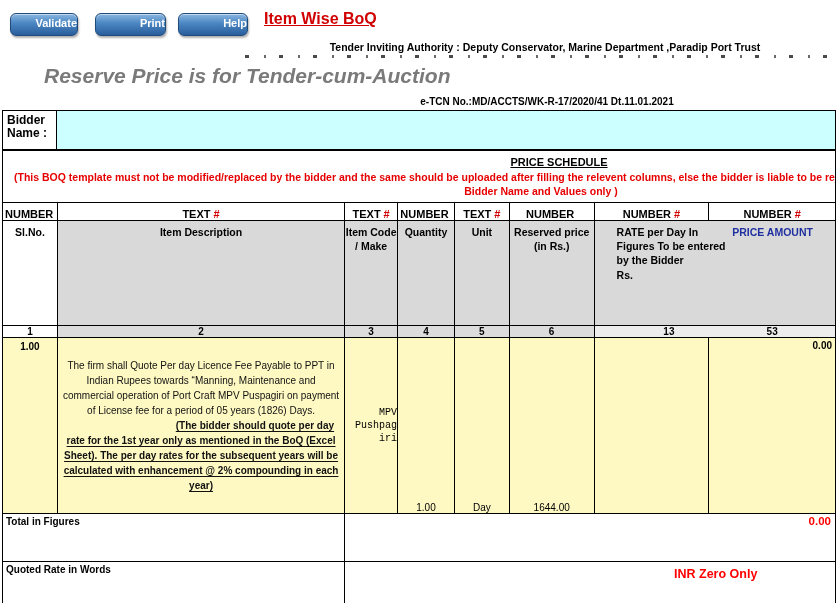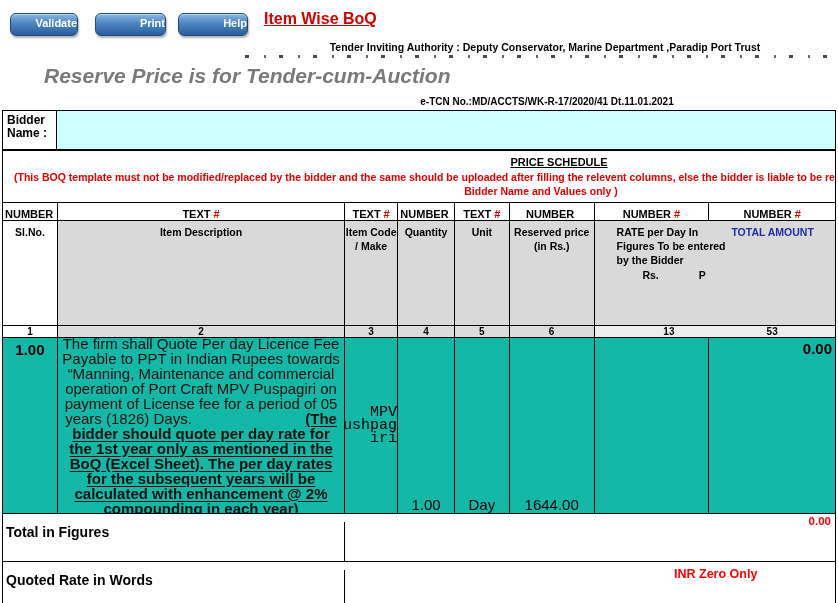--- a/index.html
+++ b/index.html
@@ -46,38 +46,38 @@
   .cell:last-child{border-right:none;}
   .c1{width:55px;} .c2{width:288px;} .c3{width:53px;} .c4{width:57px;}
   .c5{width:55px;} .c6{width:85px;} .c7{width:115px;} .c8{width:126px;} .c78{width:241px;}
   .rowType{height:18px;} .rowType .cell{font-size:11px;font-weight:700;background:#fff;gap:3px;}
   .rowType .first{justify-content:flex-start;padding-left:2px;white-space:nowrap;}
   .hash{color:#d00000;}
   .rowHead{height:105px;} .rowHead .cell{font-size:10.5px;font-weight:700;background:#d9d9d9;
        align-items:flex-start;text-align:center;padding-top:4px;line-height:14px;position:relative;}
   .rowHead .slno{background:#fff;}
   .rateblk{position:absolute;left:0;top:4px;width:115px;text-align:left;margin-left:22px;}
-  .rateunits{display:flex;justify-content:center;gap:40px;margin-top:1px;}
+  .rateunits{display:flex;justify-content:center;gap:40px;margin-top:1px;flex-direction:column;}
   .totblk{position:absolute;left:115px;top:4px;width:126px;text-align:center;color:#1f2fa0;}
   .rowIdx{height:12px;} .rowIdx .cell{font-size:10px;font-weight:600;line-height:11px;background:#dcdcdc;}
   .rowIdx .idx1{background:#fff;} .rowIdx .idx7,.rowIdx .idx8{background:#ededed;}
   .rowIdx .idx7{border-right:none;padding-left:34px;}
-  .rowItem{height:176px;} .rowItem .cell{font-size:15px;background:#14b8a6;}
+  .rowItem{height:176px;} .rowItem .cell{font-size:10px;background:#fef9c3;}
   .itemsl{align-items:flex-start;padding-top:3px;font-weight:600;}
   .itemdesc{flex-direction:column;text-align:center;font-size:10.5px;line-height:15px;
        padding:12px 3px;color:#111;}
   .desc2{font-weight:700;text-decoration:underline;text-underline-offset:2px;}
   .descgap{display:inline-block;width:105px;height:1px;}
   .itemcode{font-family:"Liberation Mono","DejaVu Sans Mono",monospace;font-size:10px;
        line-height:13px;flex-direction:column;}
   .itemrate{background:#ccffff;}
   .itemtotal{align-items:flex-start;justify-content:flex-end;padding:2px 3px 0 0;font-weight:600;}
   .rowTotal{height:48px;} .rowWords{height:46px;}
   .lcell{width:343px;border-right:1px solid #000;box-sizing:border-box;
-       font-size:14px;font-weight:700;padding:2px 0 0 3px;margin-top:8px;}
+       font-size:10px;font-weight:700;padding:2px 0 0 3px;}
   .rcell{width:491px;box-sizing:border-box;position:relative;}
   .totalval{position:absolute;right:4px;top:1px;color:#ff0000;font-weight:700;font-size:11.5px;}
   .wordsval{position:absolute;left:250px;top:5px;width:241px;text-align:center;
        color:#ff0000;font-weight:700;font-size:12.5px;}
 </style>
 </head>
 <body>
 
 <div class="btn" style="left:10px;top:13px;width:66px;">Validate</div>
 <div class="btn" style="left:95px;top:13px;width:69px;">Print</div>
@@ -151,21 +151,21 @@
     <div class="cell c5">Unit</div>
     <div class="cell c6">Reserved price (in Rs.)</div>
     <div class="cell c78">
       <div class="rateblk">
         <div>RATE per Day In Figures To be entered by the Bidder</div>
         <div class="rateunits">
           <span>Rs.</span>
           <span>P</span>
         </div>
       </div>
-      <div class="totblk">TOTAL AMOUNT</div>
+      <div class="totblk">PRICE AMOUNT</div>
     </div>
   </div>
 
   <div class="trow rowIdx">
     <div class="cell c1 idx1">1</div>
     <div class="cell c2">2</div>
     <div class="cell c3">3</div>
     <div class="cell c4">4</div>
     <div class="cell c5">5</div>
     <div class="cell c6">6</div>

